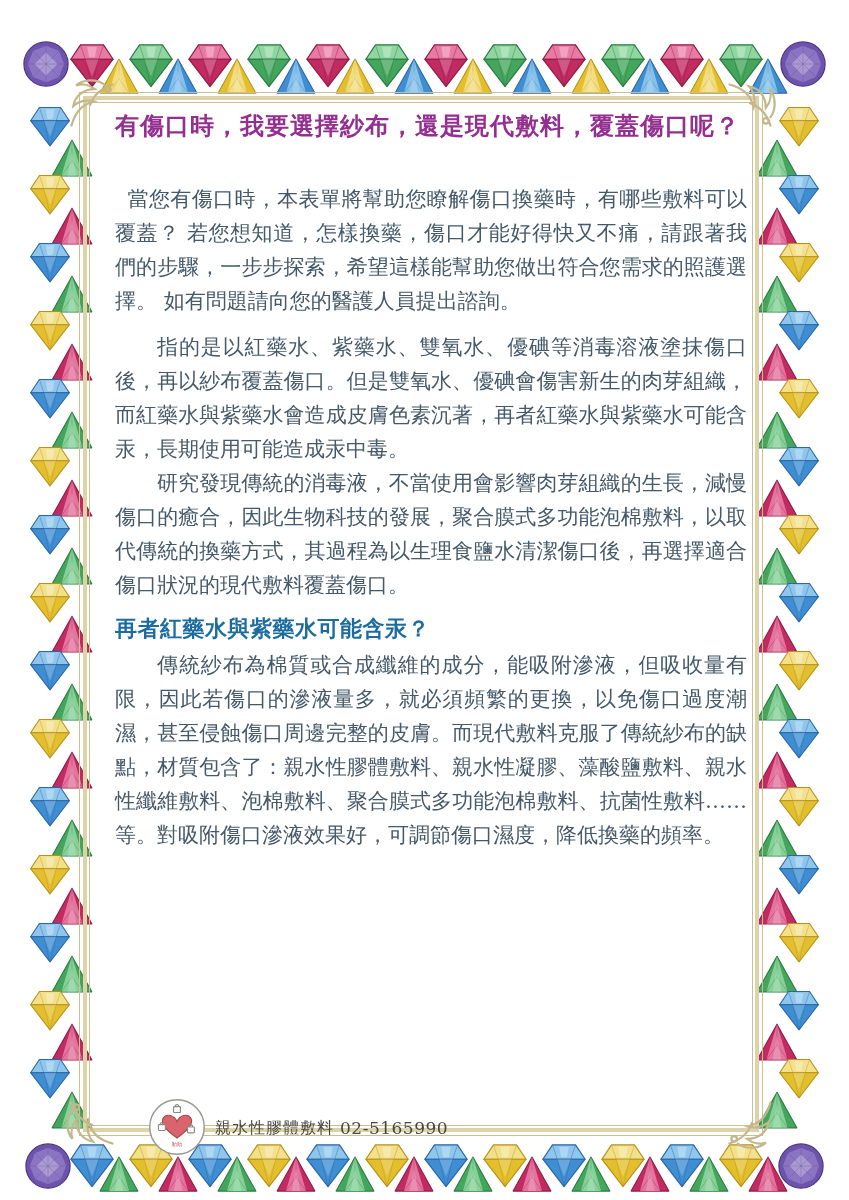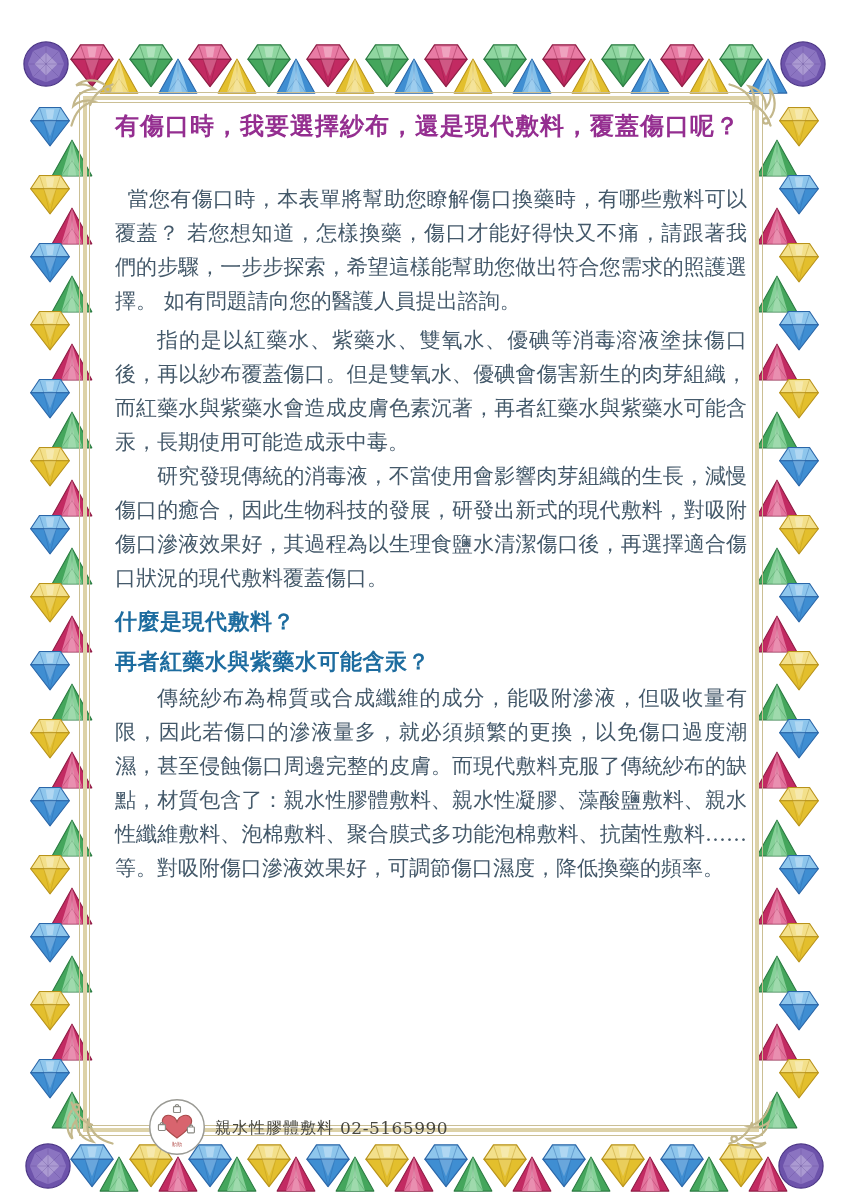--- a/index.html
+++ b/index.html
@@ -31,21 +31,21 @@
     color:#942e90; letter-spacing:1px;
   }
   .sec-heading {
     margin:12px 0 6px 0; font-size:22px; line-height:28px; font-weight:bold;
     color:#1d6c9f; letter-spacing:0.5px;
   }
   .body-par {
     margin:0; font-size:21px; line-height:34px; color:#44596a;
     text-align:justify; text-indent:2em;
   }
-  .intro-par { text-indent:0.6em; margin-bottom:5px; }
+  .intro-par { text-indent:0.6em; margin-bottom:12px; }
   
   .footer { position:absolute; left:0; top:0; width:849px; height:1200px; z-index:4; pointer-events:none; }
   .logo {
     position:absolute; left:148px; top:1098px; width:58px; height:58px;
   }
   .logo svg { width:100%; height:100%; }
   .org-name {
     position:absolute; left:215px; top:1118px; font-size:16px; letter-spacing:1px;
     color:#474740;
   }
@@ -1053,23 +1053,22 @@
         </svg>
     </div>
   </div>
 
   <main class="content">
     <h1 class="doc-title">有傷口時，我要選擇紗布，還是現代敷料，覆蓋傷口呢？</h1>
     <p class="body-par intro-par">當您有傷口時，本表單將幫助您瞭解傷口換藥時，有哪些敷料可以覆蓋？ 若您想知道，怎樣換藥，傷口才能好得快又不痛，請跟著我們的步驟，一步步探索，希望這樣能幫助您做出符合您需求的照護選擇。 如有問題請向您的醫護人員提出諮詢。</p>
 
     <p class="body-par">指的是以紅藥水、紫藥水、雙氧水、優碘等消毒溶液塗抹傷口後，再以紗布覆蓋傷口。但是雙氧水、優碘會傷害新生的肉芽組織，而紅藥水與紫藥水會造成皮膚色素沉著，再者紅藥水與紫藥水可能含汞，長期使用可能造成汞中毒。</p>
 
-    <p class="body-par">研究發現傳統的消毒液，不當使用會影響肉芽組織的生長，減慢傷口的癒合，因此生物科技的發展，研發出新式的現代敷料，對吸附傷口滲液效果好，其過程為以生理食鹽水清潔傷口後，再選擇適合傷口狀況的現代敷料覆蓋傷口。</p>
+    <p class="body-par">研究發現傳統的消毒液，不當使用會影響肉芽組織的生長，減慢傷口的癒合，因此生物科技的發展，聚合膜式多功能泡棉敷料，以取代傳統的換藥方式，其過程為以生理食鹽水清潔傷口後，再選擇適合傷口狀況的現代敷料覆蓋傷口。</p>
 
-    <h2 class="sec-heading">什麼是現代敷料？</h2>
 
     <h2 class="sec-heading">再者紅藥水與紫藥水可能含汞？</h2>
     <p class="body-par">傳統紗布為棉質或合成纖維的成分，能吸附滲液，但吸收量有限，因此若傷口的滲液量多，就必須頻繁的更換，以免傷口過度潮濕，甚至侵蝕傷口周邊完整的皮膚。而現代敷料克服了傳統紗布的缺點，材質包含了：親水性膠體敷料、親水性凝膠、藻酸鹽敷料、親水性纖維敷料、泡棉敷料、聚合膜式多功能泡棉敷料、抗菌性敷料……等。對吸附傷口滲液效果好，可調節傷口濕度，降低換藥的頻率。</p>
   </main>
 
   <div class="footer">
     <div class="logo">
       <svg viewBox="0 0 100 100">
         <circle cx="50" cy="50" r="47" fill="#ffffff" stroke="#9a9a94" stroke-width="2.5"></circle>
         <path d="M50,41 C46,29 31,26 26,35 C21,44 30,55 50,69 C70,55 79,44 74,35 C69,26 54,29 50,41 Z" fill="#d8646e" stroke="#a84a4a" stroke-width="2"></path>

